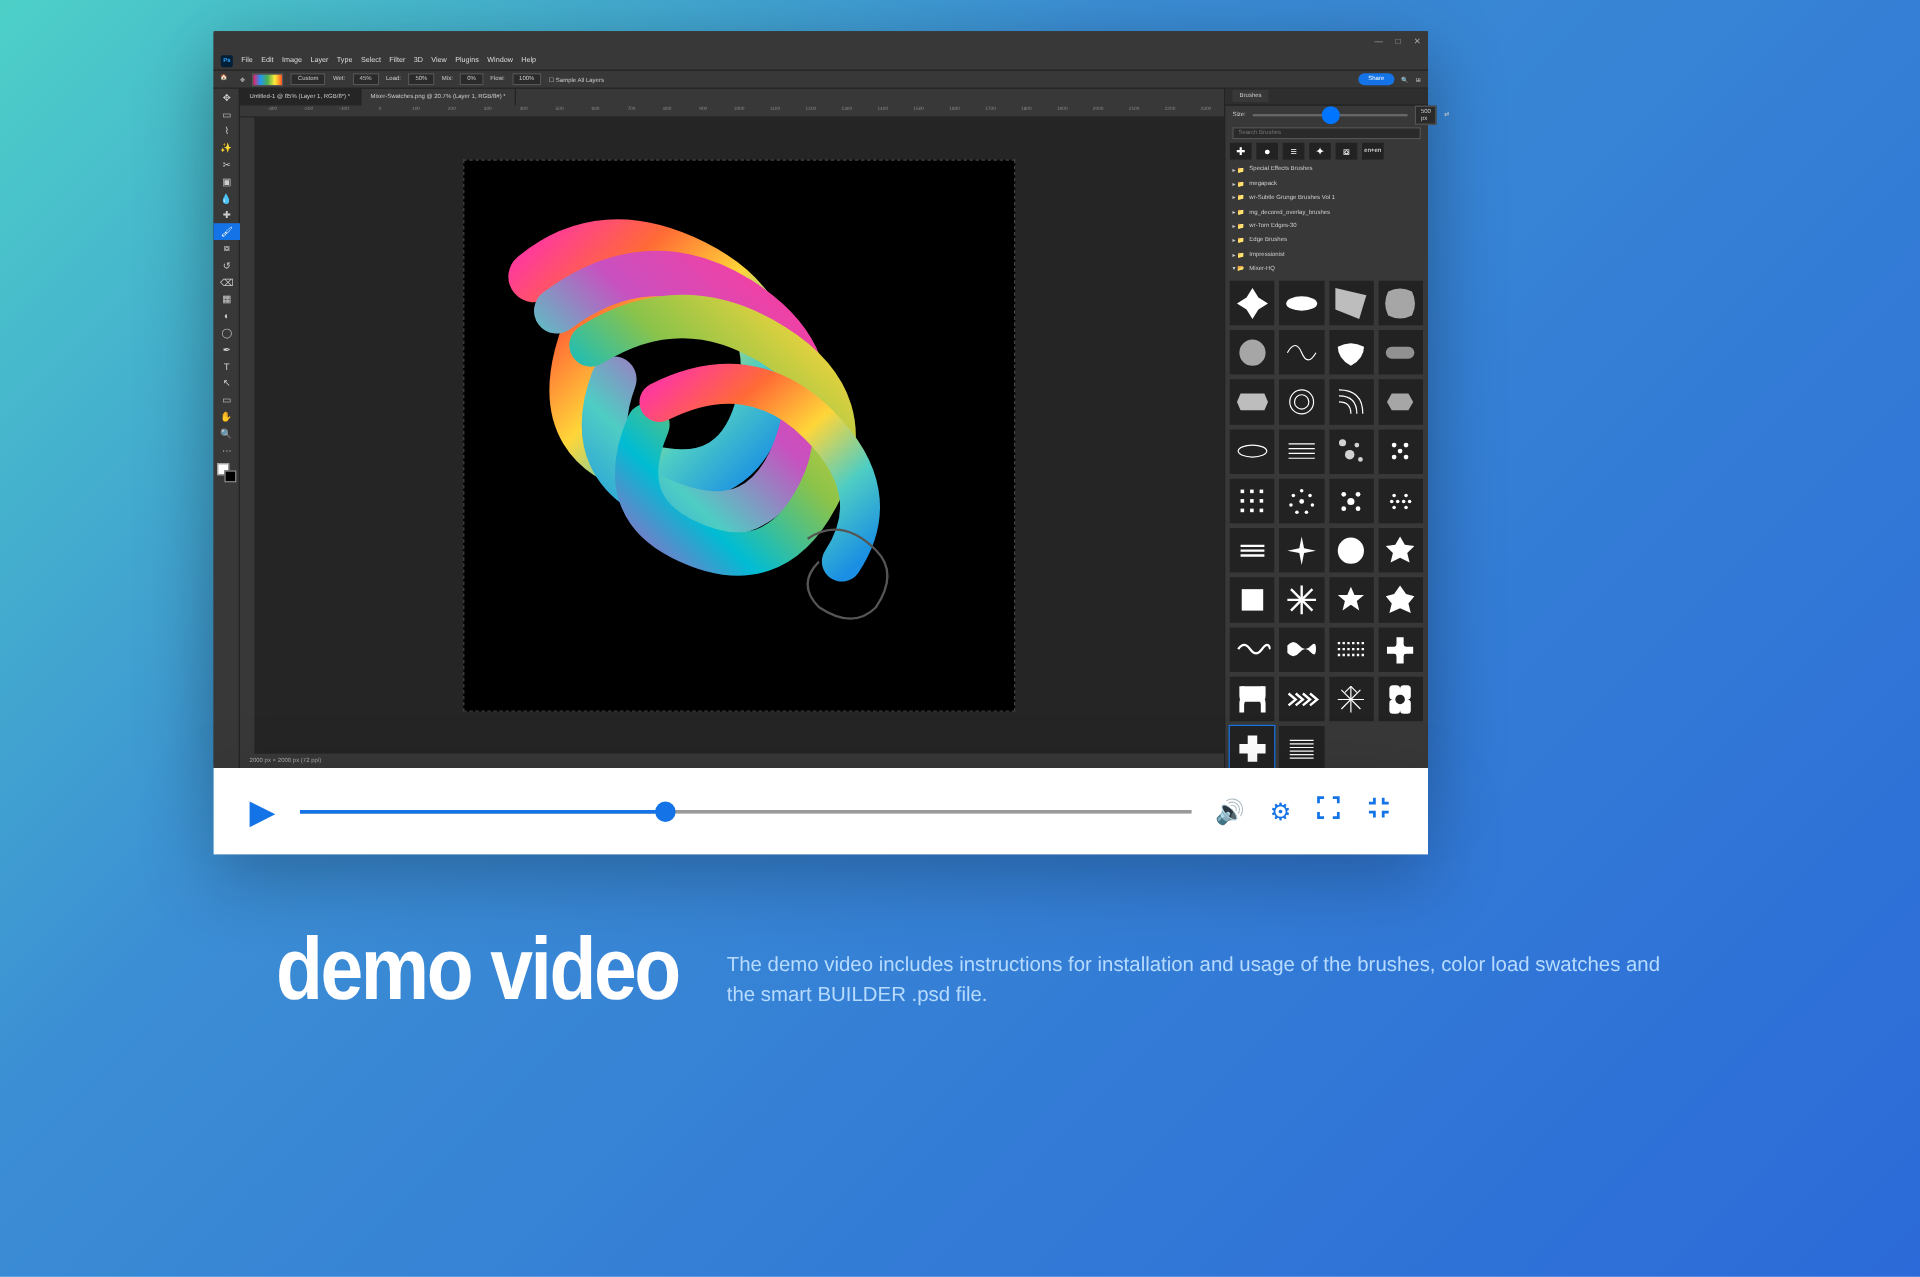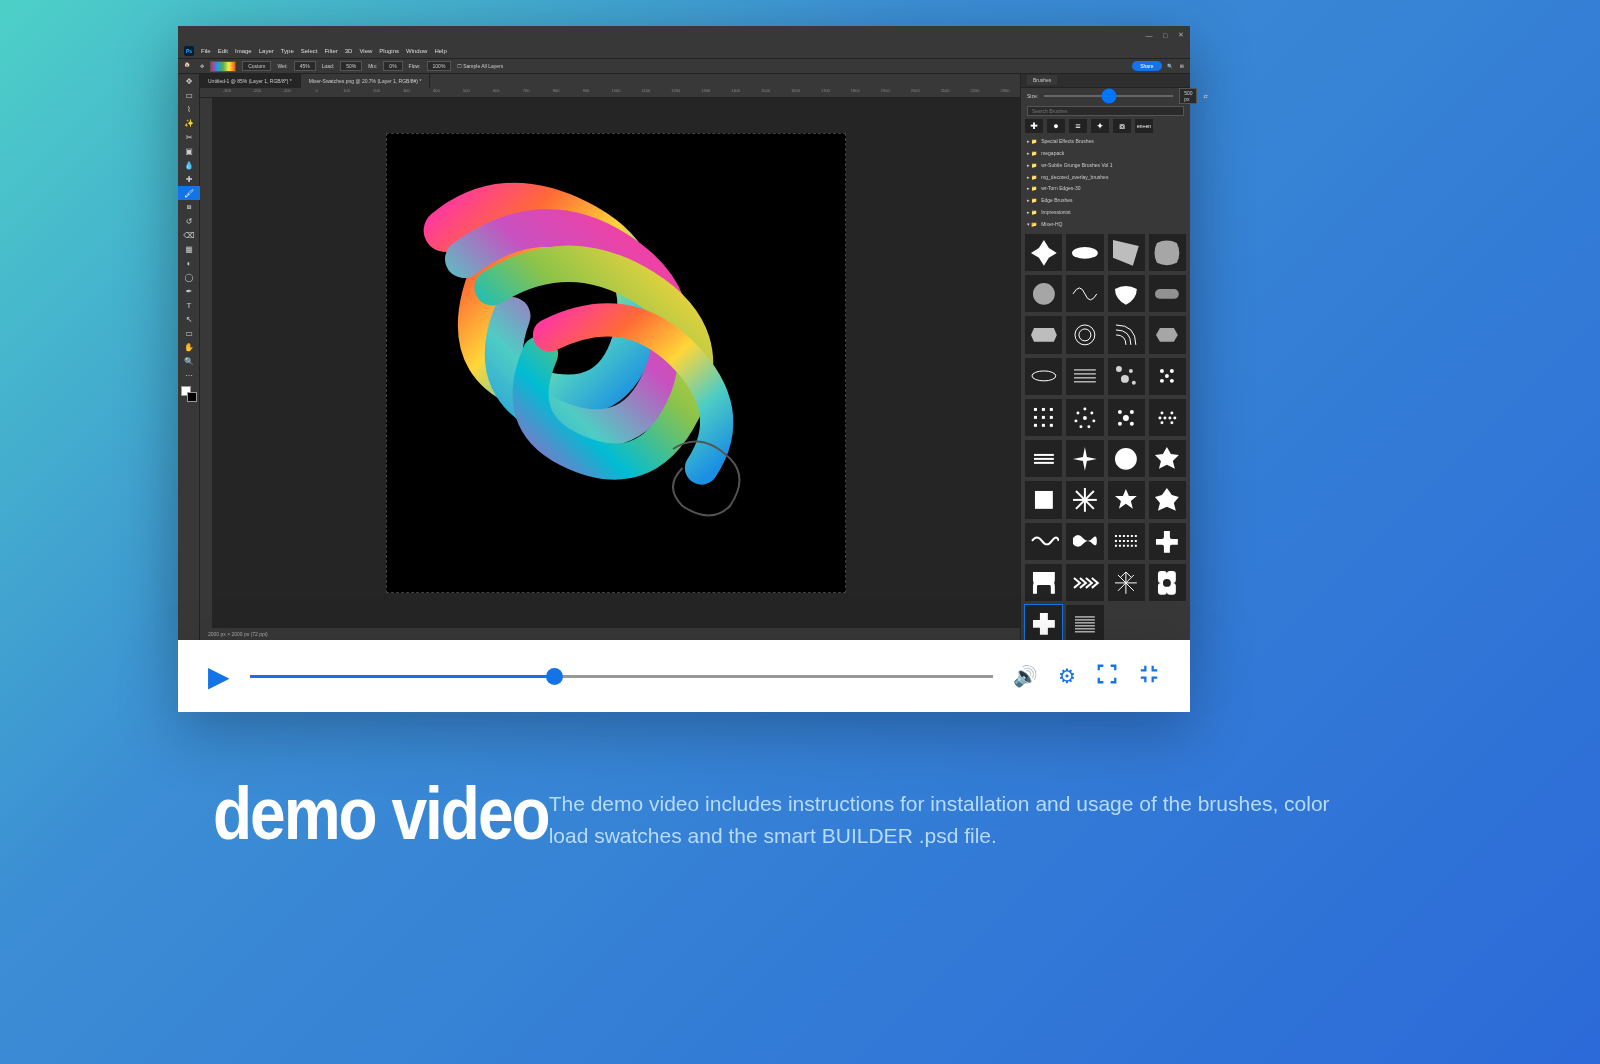--- a/index.html
+++ b/index.html
@@ -48,23 +48,23 @@
 .brush-grid{padding:4px;display:grid;grid-template-columns:repeat(4,1fr);gap:4px;overflow:auto}
 .bt{aspect-ratio:1;background:#222;display:flex;align-items:center;justify-content:center;color:#fff;font-size:16px}
 .bt.selected{outline:1px solid #1473e6}
 .bt svg{width:80%;height:80%}
 .player{position:absolute;left:178px;top:640px;width:1012px;height:72px;background:#fff;display:flex;align-items:center;padding:0 30px;gap:20px;box-shadow:0 20px 60px rgba(0,0,0,.25)}
 .play{color:#1473e6;font-size:28px;cursor:pointer}
 .track{flex:1;height:3px;background:#999;position:relative;cursor:pointer}
 .fill{position:absolute;height:3px;background:#1473e6;width:41%}
 .thumb{position:absolute;width:17px;height:17px;background:#1473e6;border-radius:50%;top:-7px;left:41%;margin-left:-8px}
 .pctrl{color:#1473e6;font-size:20px;cursor:pointer}
-.caption{position:absolute;left:213px;top:770px;display:flex;align-items:flex-end;}
+.caption{position:absolute;left:230px;top:770px;display:flex;align-items:center;gap:40px}
 .caption-title{color:#fff;font-size:64px;font-weight:700;letter-spacing:-2px;font-family:'Arial Black',sans-serif;transform:scaleY(1.15)}
-.caption-body{color:#b6dbff;font-size:21px;line-height:1.5;max-width:790px;padding-top:18px}
+.caption-body{color:#b6dbff;font-size:17px;line-height:1.5;max-width:790px;padding-top:18px}
 </style>
 </head>
 <body>
 
 <div class="laptop">
   <div class="titlebar">
     <div class="wbtn">—</div>
     <div class="wbtn">□</div>
     <div class="wbtn">✕</div>
   </div>

